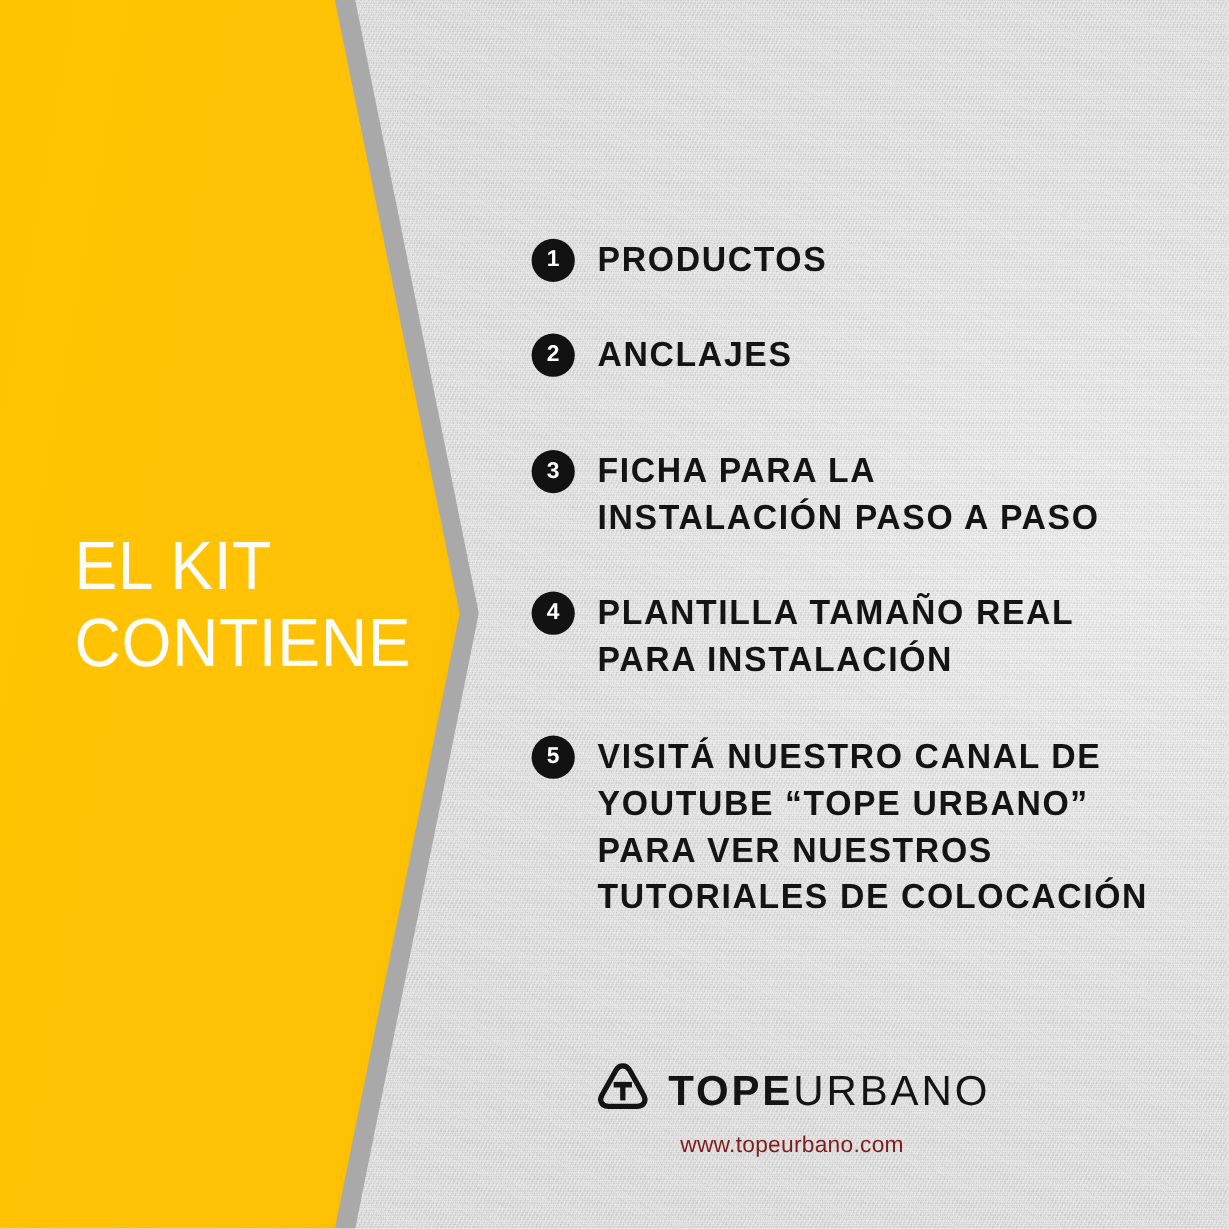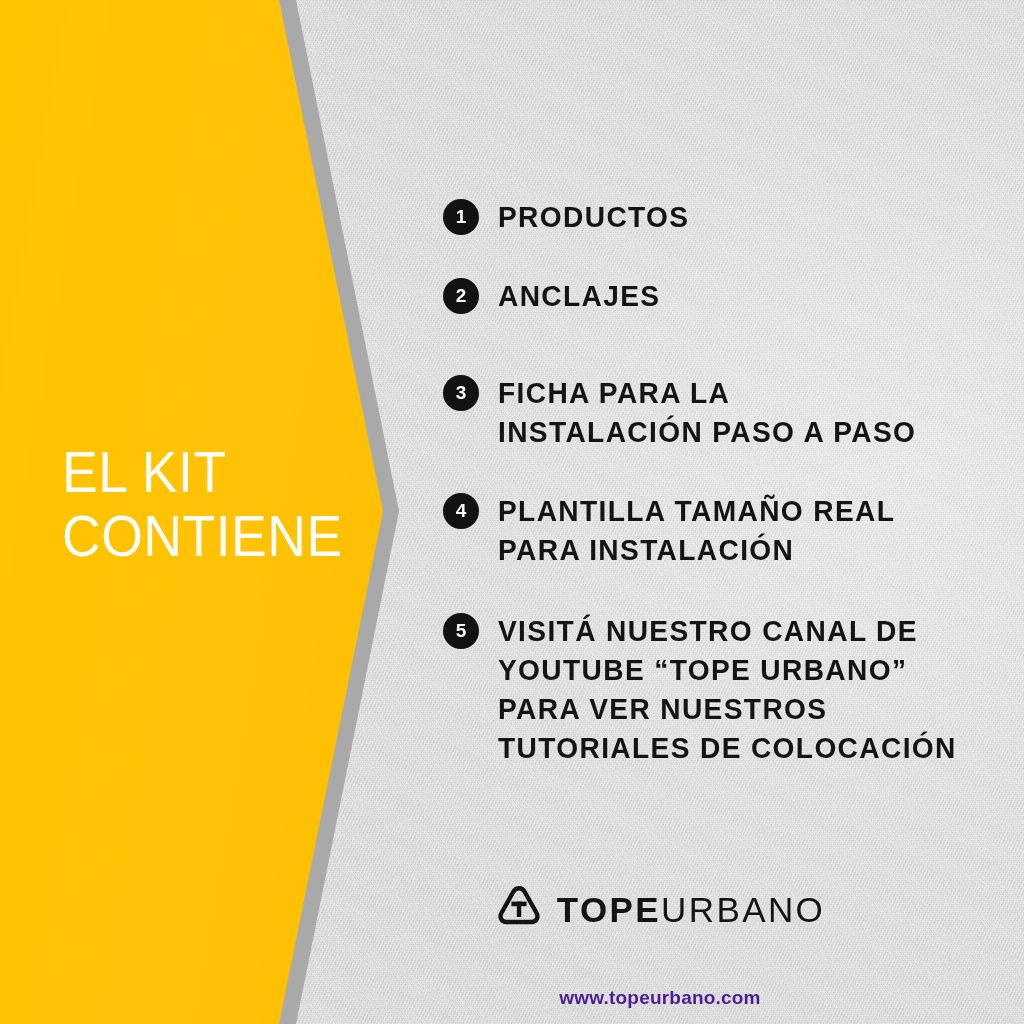--- a/index.html
+++ b/index.html
@@ -124,21 +124,20 @@
   
   .logo-block {
     position: absolute;
     left: 0;
     right: 0;
     top: 884px;
     padding-left: 296px;
     display: flex;
     flex-direction: column;
     align-items: center;
-    gap: 44px;
   }
   .logo-row {
     display: flex;
     align-items: center;
     gap: 14px;
   }
   .logo-mark { display: block; }
   .logo-word {
     font-family: "Liberation Sans", sans-serif;
     font-size: 35px;
@@ -146,22 +145,22 @@
     color: #141414;
     line-height: 1;
     white-space: nowrap;
   }
   .logo-word .w-bold { font-weight: 700; }
   .logo-word .w-light { font-weight: 400; }
   .logo-url {
     margin-top: 9px;
     font-family: "Liberation Sans", sans-serif;
     font-size: 19px;
-    font-weight: 700;
-    color: #4c1d95;
+    font-weight: 400;
+    color: #7f1d1d;
     letter-spacing: .2px;
   }
 </style>
 </head>
 <body>
 
 <div class="canvas">
 
   <div class="bg-base"></div>
   <div class="bg-noise"></div>

